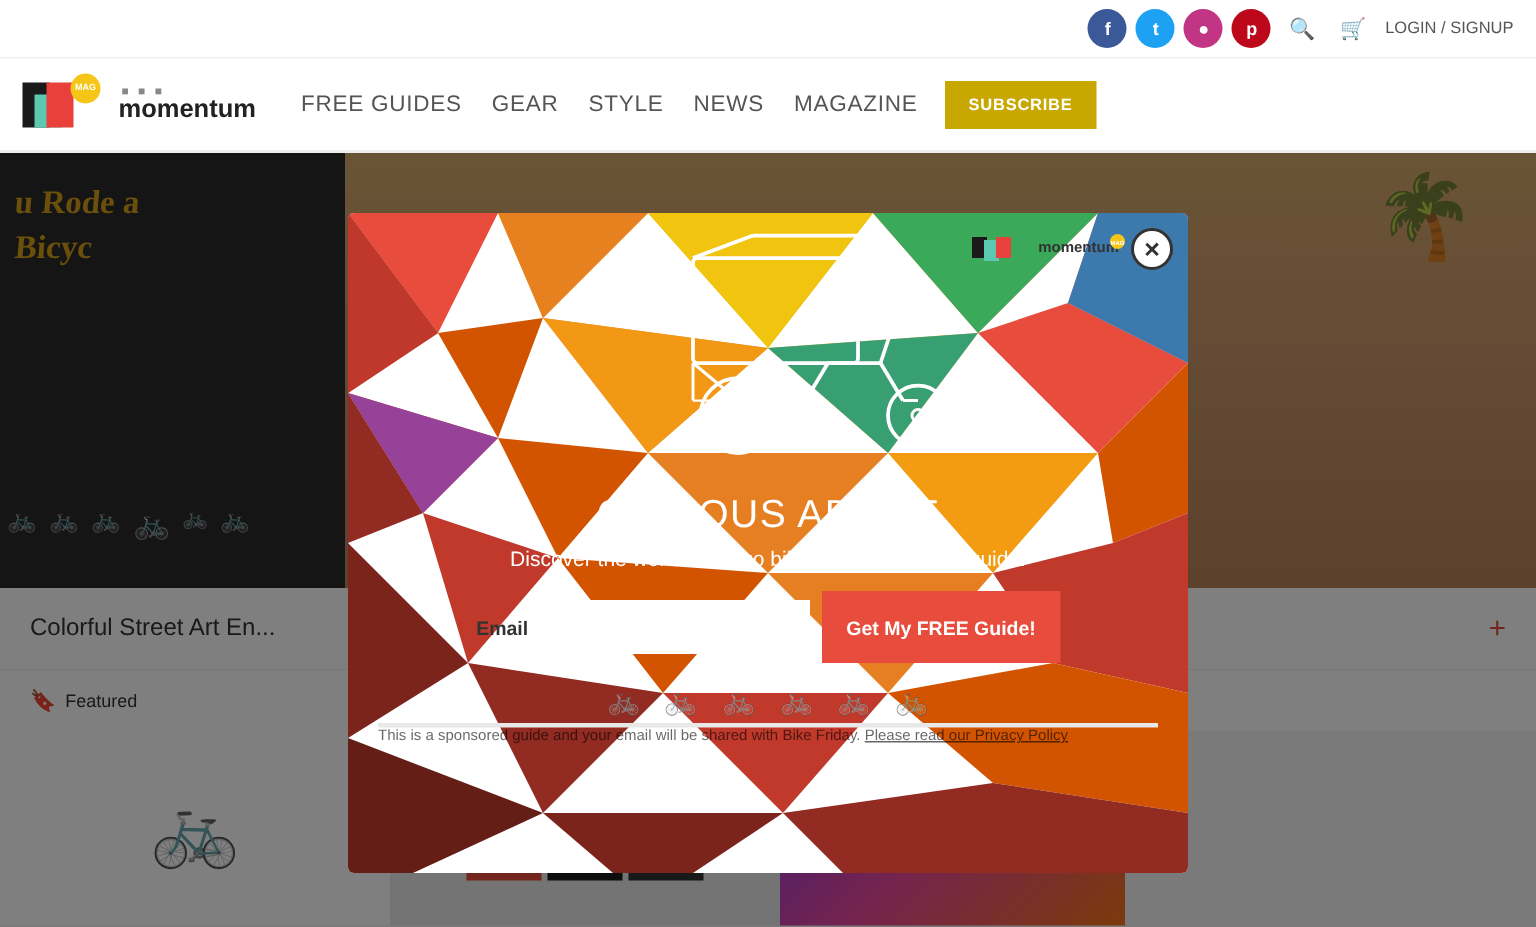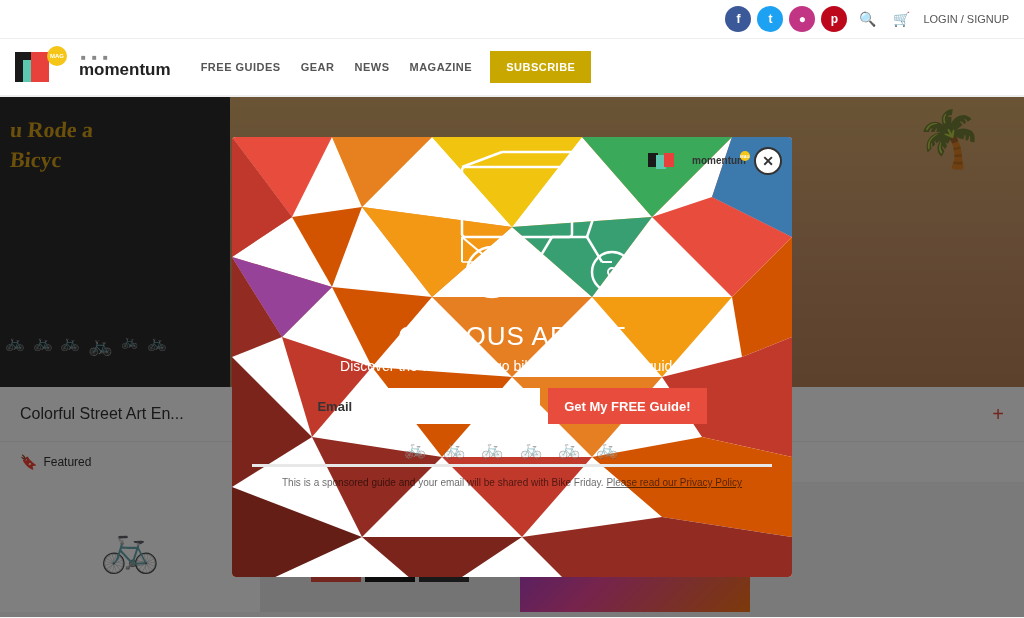--- a/index.html
+++ b/index.html
@@ -48,21 +48,21 @@
     .logo {
       display: flex; align-items: center; gap: 4px;
       text-decoration: none; margin-right: 20px;
     }
     .logo-mark {
       width: 60px; height: 50px; position: relative;
     }
 
     nav { display: flex; align-items: center; gap: 0; }
     .nav-item {
-      padding: 22px 10px; font-size: 11px; font-weight: bold;
+      padding: 22px 10px; font-size: 15px; font-weight: normal;
       color: #555; cursor: pointer; text-transform: uppercase;
       letter-spacing: 0.5px; border: none; background: none;
       white-space: nowrap;
     }
     .nav-subscribe {
       background: #c8a800; color: #fff; padding: 10px 16px;
       font-size: 11px; font-weight: bold; text-transform: uppercase;
       cursor: pointer; border: none; margin-left: 8px;
       letter-spacing: 0.5px;
     }
@@ -238,38 +238,36 @@
     .modal-email-label { color: #333; font-size: 13px; font-weight: bold; text-align: right; }
     .modal-email-input {
       width: 180px; height: 36px;
       border: none; background: #fff;
       padding: 0 8px; font-size: 13px;
       outline: none;
     }
     .modal-submit-btn {
       background: #e74c3c; color: #fff;
       border: none; padding: 0 16px;
-      height: 36px; font-size: 13px;
+      height: 48px; font-size: 13px;
       cursor: pointer; font-weight: bold;
       white-space: nowrap;
     }
 
     .modal-bike-icons {
       display: flex;
       justify-content: center;
       gap: 16px;
       margin-top: 14px;
     }
     .bike-icon-sm { font-size: 18px; color: rgba(255,255,255,0.7); }
 
     .modal-footer-text {
-      text-align: center;
       font-size: 10px;
       color: rgba(0,0,0,0.6);
-      margin-top: 10px;
       padding-bottom: 10px;
     }
     .modal-footer-text a { color: rgba(0,0,0,0.6); }
 
     
     .sponsor-line {
       background: #e8e8e8;
       height: 3px;
       width: 100%;
       margin-top: 4px;
@@ -302,20 +300,21 @@
     </div>
     <div style="display:flex;flex-direction:column;line-height:1.1;">
       <span style="font-size:8px;color:#888;letter-spacing:2px;margin-left:2px;margin-bottom:-2px;">■ ■ ■</span>
       <span style="font-size:17px;font-weight:bold;color:#222;">momentum</span>
     </div>
   </div>
 
   <nav>
     <button class="nav-item">FREE GUIDES</button>
     <button class="nav-item">GEAR</button>
+    <button class="nav-item">STYLE</button>
     <button class="nav-item">NEWS</button>
     <button class="nav-item">MAGAZINE</button>
     <button class="nav-subscribe">SUBSCRIBE</button>
   </nav>
 </div>
 
 <div class="page-content">
 
   <div class="bg-images">
     <div class="bg-left">

